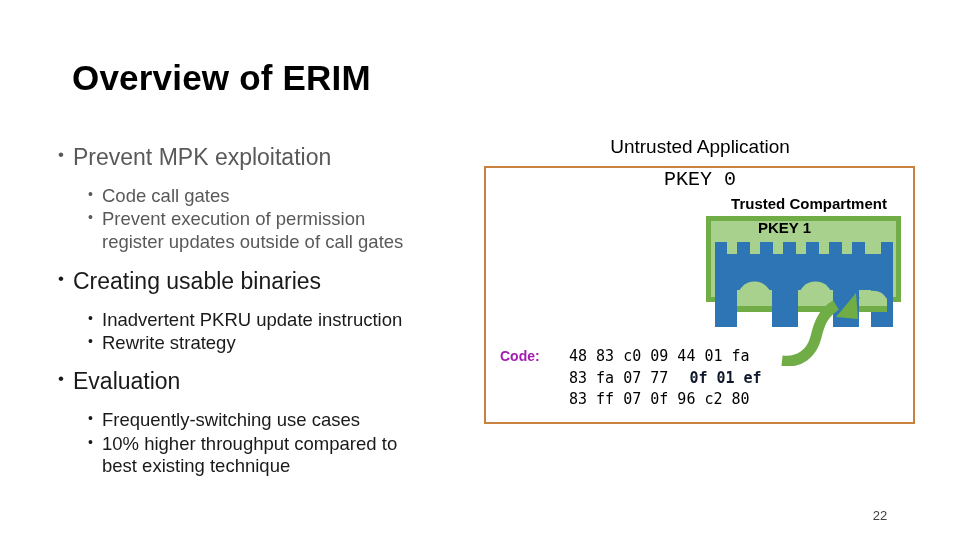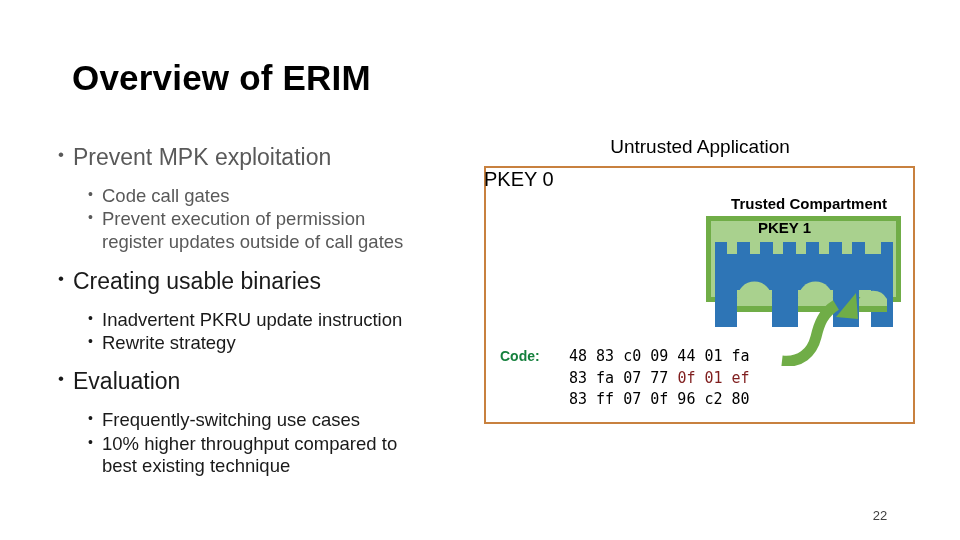--- a/index.html
+++ b/index.html
@@ -103,22 +103,24 @@
     height: 258px;
     border: 2px solid #C8813F;
     box-sizing: border-box;
     background: transparent;
   }
   .pkey0-label {
     position: absolute;
     left: 0;
     top: 32px;
     width: 432px;
+    text-align: center;
     font-size: 20px;
     color: #000000;
+    font-family: Liberation Mono, monospace;
   }
   .trusted-label {
     position: absolute;
     left: 218px;
     top: 59px;
     width: 214px;
     text-align: center;
     font-size: 15px;
     font-weight: 600;
     color: #000000;
@@ -159,36 +161,37 @@
     height: 75px;
   }
 
   
   .code-label {
     position: absolute;
     left: 16px;
     top: 212px;
     font-size: 14px;
     font-weight: 600;
-    color: #15803d;
+    color: #a21caf;
     font-family: "Liberation Sans", sans-serif;
   }
   .code-lines {
     position: absolute;
     left: 85px;
     top: 210px;
     font-family: "DejaVu Sans Mono", monospace;
     font-size: 15px;
     line-height: 21.5px;
     color: #000000;
     white-space: pre;
   }
   .code-lines .red {
-    color: #7f1d1d;
-    font-weight: normal;
+    color: #0f172a;
+    font-weight: bold;
+    margin-left: 12px;
   }
 
   
   .page-number {
     position: absolute;
     left: 860px;
     top: 508px;
     width: 40px;
     text-align: center;
     font-size: 13px;

